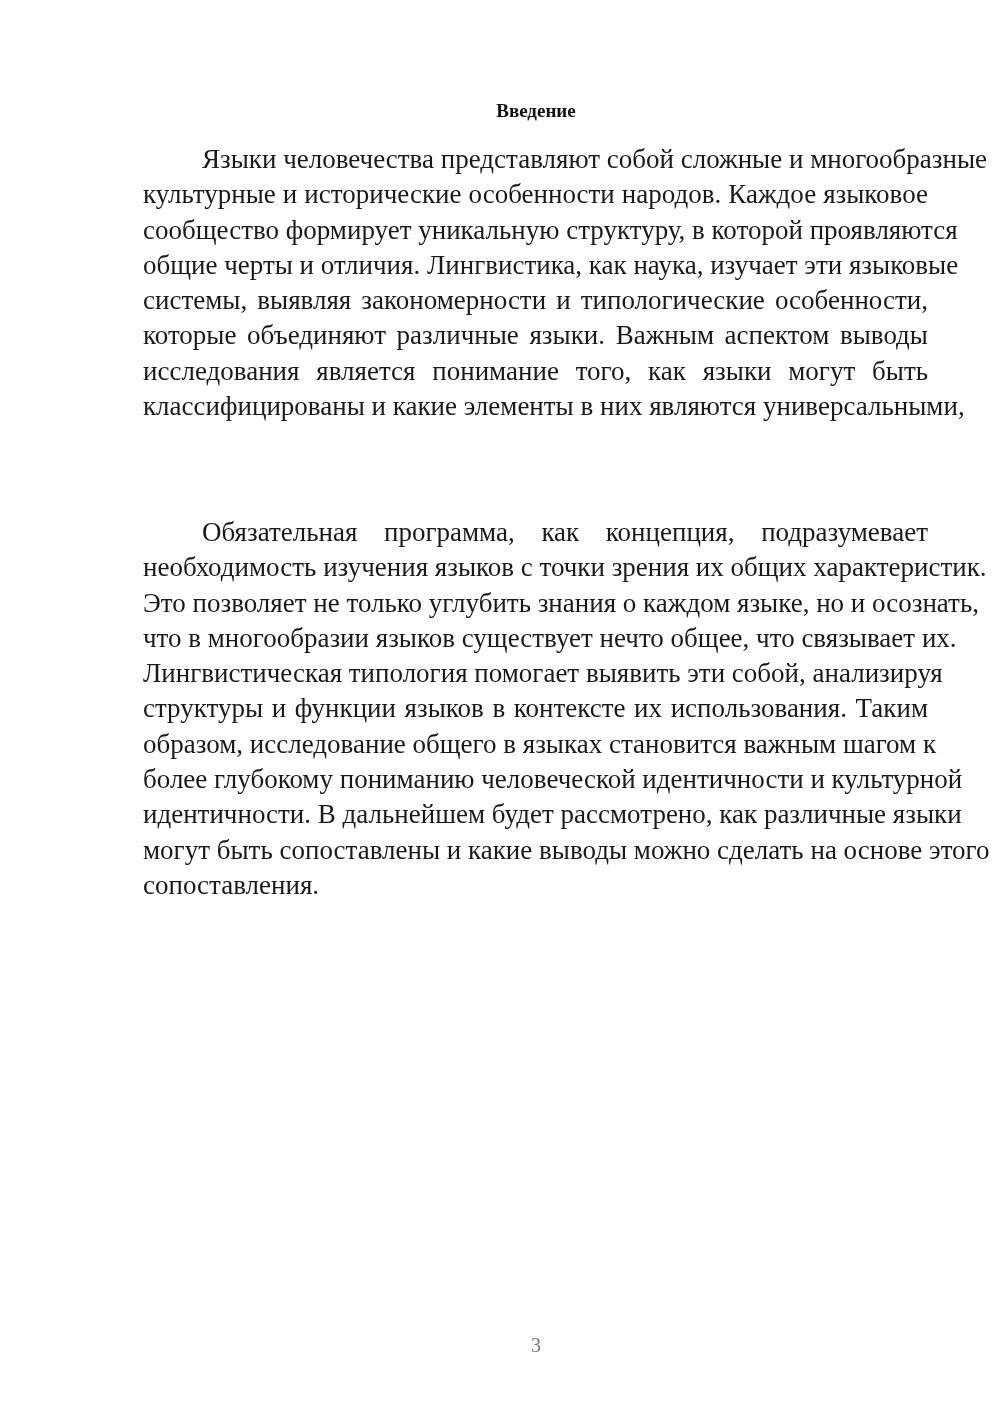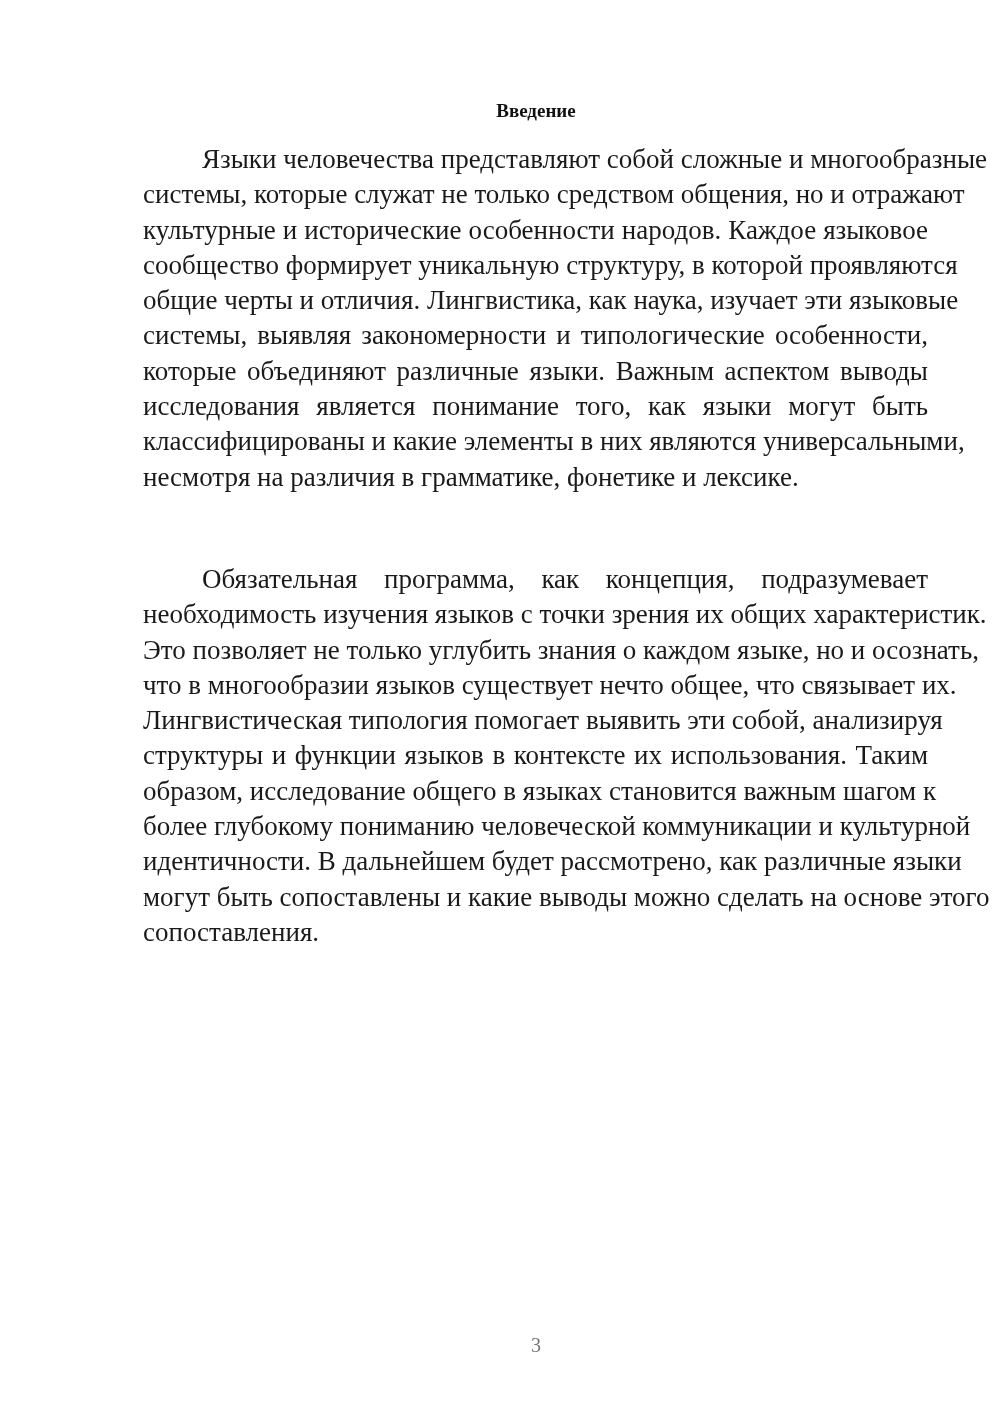--- a/index.html
+++ b/index.html
@@ -48,61 +48,59 @@
       white-space: nowrap;
       word-spacing: 0;
     }
     .line.indent {
       padding-left: 59px;
     }
     .line.last {
       text-align-last: left;
     }
     #para-1 { top: 142px; }
-    #para-2 { top: 515px; margin-top: 47px; }
+    #para-2 { top: 515px; }
     .page-number {
       position: absolute;
       top: 1333px;
       left: 0;
       width: 1072px;
       text-align: center;
       font-size: 20px;
       line-height: 24px;
       color: #777;
     }
   </style>
 </head>
 <body>
 
 <div class="page">
 
   <div class="title">Введение</div>
 
   <div class="paragraph" id="para-1">
     <span class="line indent">Языки человечества представляют собой сложные и многообразные</span>
-    <span class="line">системы, которые служат не только средством общения, но и отражают</span>
     <span class="line">культурные и исторические особенности народов. Каждое языковое</span>
     <span class="line">сообщество формирует уникальную структуру, в которой проявляются</span>
     <span class="line">общие черты и отличия. Лингвистика, как наука, изучает эти языковые</span>
     <span class="line">системы, выявляя закономерности и типологические особенности,</span>
     <span class="line">которые объединяют различные языки. Важным аспектом выводы</span>
     <span class="line">исследования является понимание того, как языки могут быть</span>
     <span class="line">классифицированы и какие элементы в них являются универсальными,</span>
-    <span class="line last">несмотря на различия в грамматике, фонетике и лексике.</span>
   </div>
 
   <div class="paragraph" id="para-2">
     <span class="line indent">Обязательная программа, как концепция, подразумевает</span>
     <span class="line">необходимость изучения языков с точки зрения их общих характеристик.</span>
     <span class="line">Это позволяет не только углубить знания о каждом языке, но и осознать,</span>
     <span class="line">что в многообразии языков существует нечто общее, что связывает их.</span>
     <span class="line">Лингвистическая типология помогает выявить эти собой, анализируя</span>
     <span class="line">структуры и функции языков в контексте их использования. Таким</span>
     <span class="line">образом, исследование общего в языках становится важным шагом к</span>
-    <span class="line">более глубокому пониманию человеческой коммуникации и культурной</span>
+    <span class="line">более глубокому пониманию человеческой идентичности и культурной</span>
     <span class="line">идентичности. В дальнейшем будет рассмотрено, как различные языки</span>
     <span class="line">могут быть сопоставлены и какие выводы можно сделать на основе этого</span>
     <span class="line last">сопоставления.</span>
   </div>
 
   <div class="page-number">3</div>
 
 </div>
 
 </body></html>

